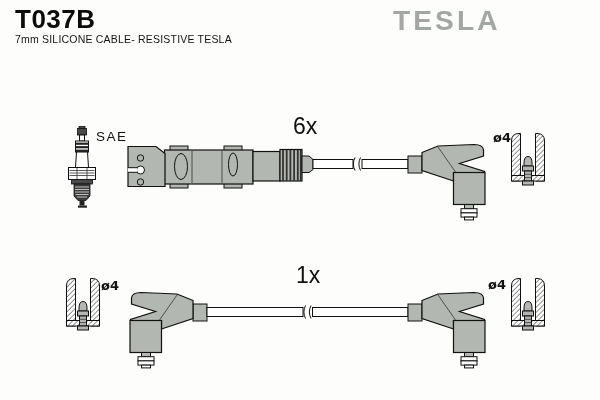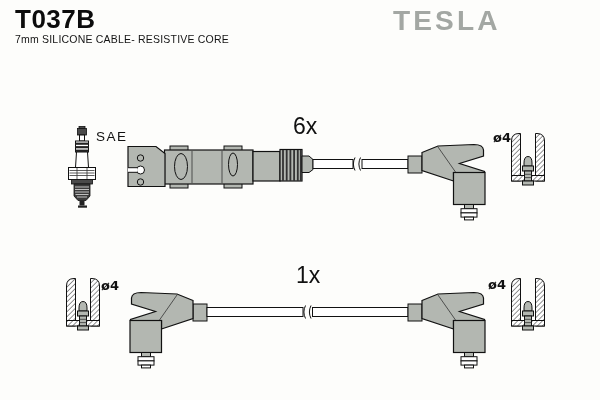--- a/index.html
+++ b/index.html
@@ -32,21 +32,21 @@
   .qty{font-size:23px;}
   .sae{font-size:13.5px;letter-spacing:1.5px;}
   .dia{font-size:13px;font-weight:bold;font-family:"DejaVu Sans",sans-serif;}
 </style>
 </head>
 <body>
 
 <div class="page">
 
   <div class="part-number">T037B</div>
-  <div class="subtitle">7mm SILICONE CABLE- RESISTIVE CORE</div>
+  <div class="subtitle">7mm SILICONE CABLE- RESISTIVE TESLA</div>
   <div class="brand-logo">TESLA</div>
 
   <svg width="600" height="400" viewBox="0 0 600 400">
     <defs>
       <pattern id="hatch" patternUnits="userSpaceOnUse" width="3.5" height="3.5" patternTransform="rotate(45)">
         <rect width="3.5" height="3.5" fill="#ffffff"></rect>
         <line x1="0" y1="0" x2="0" y2="3.5" stroke="#3a3a3a" stroke-width="1.1"></line>
       </pattern>
 
       <g id="boot90">

